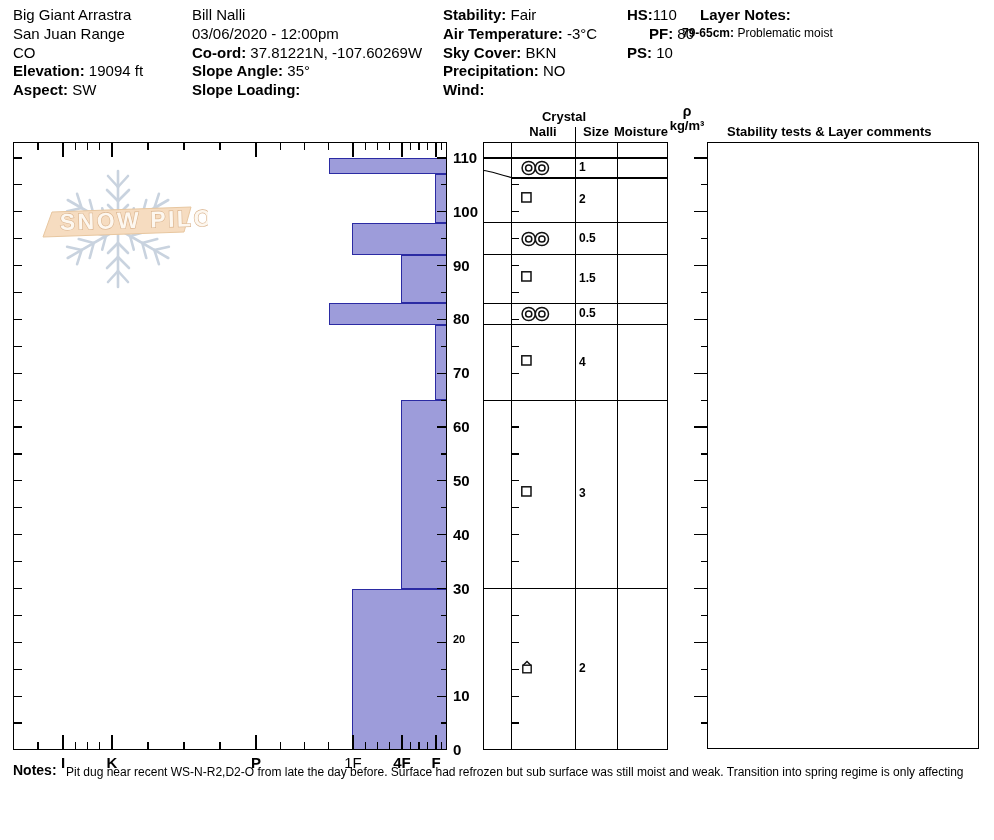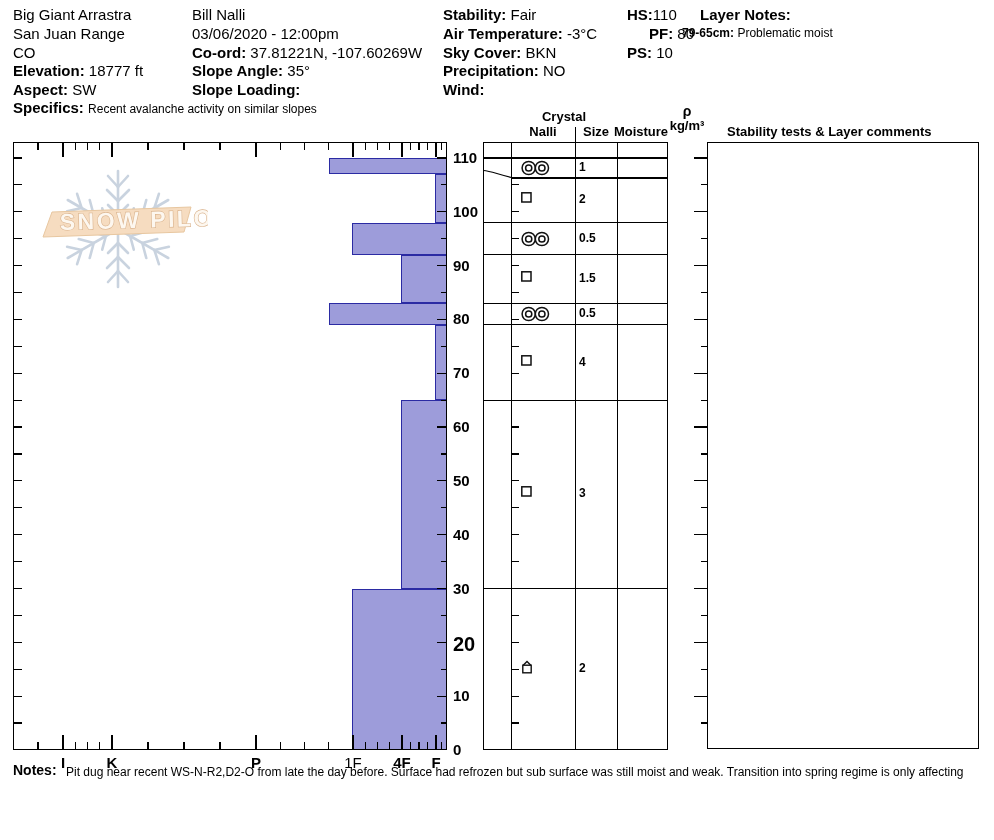--- a/index.html
+++ b/index.html
@@ -16,23 +16,22 @@
   svg{display:block;}
 </style>
 </head>
 <body>
 
 <div class="page">
 
   <div class="hl" style="left:13px;top:6px">Big Giant Arrastra</div>
   <div class="hl" style="left:13px;top:25px">San Juan Range</div>
   <div class="hl" style="left:13px;top:44px">CO</div>
-  <div class="hl" style="left:13px;top:62px"><b>Elevation:</b> <span>18777 ft</span></div>
+  <div class="hl" style="left:13px;top:62px"><b>Elevation:</b> <span>19094 ft</span></div>
   <div class="hl" style="left:13px;top:81px"><b>Aspect:</b> <span>SW</span></div>
-  <div class="hl" style="left:13px;top:99px"><b>Specifics:</b> <span class="sm">Recent avalanche activity on similar slopes</span></div>
 
   <div class="hl" style="left:192px;top:6px">Bill Nalli</div>
   <div class="hl" style="left:192px;top:25px">03/06/2020 - 12:00pm</div>
   <div class="hl" style="left:192px;top:44px"><b>Co-ord:</b> <span>37.81221N, -107.60269W</span></div>
   <div class="hl" style="left:192px;top:62px"><b>Slope Angle:</b> <span>35°</span></div>
   <div class="hl" style="left:192px;top:81px"><b>Slope Loading:</b> <span></span></div>
 
   <div class="hl" style="left:443px;top:6px"><b>Stability:</b> <span>Fair</span></div>
   <div class="hl" style="left:443px;top:25px"><b>Air Temperature:</b> <span>-3°C</span></div>
   <div class="hl" style="left:443px;top:44px"><b>Sky Cover:</b> <span>BKN</span></div>
@@ -170,21 +169,21 @@
       <div style="position: absolute; left: 14.4px; top: 238.127px; width: 8px; height: 1.2px; background: rgb(0, 0, 0); z-index: 5;"></div>
       <div style="position: absolute; left: 441px; top: 238.127px; width: 5px; height: 1.2px; background: rgb(0, 0, 0); z-index: 5;"></div>
       <div style="position: absolute; left: 14.4px; top: 211.218px; width: 8px; height: 1.2px; background: rgb(0, 0, 0); z-index: 5;"></div>
       <div style="position: absolute; left: 437px; top: 211.218px; width: 9px; height: 1.2px; background: rgb(0, 0, 0); z-index: 5;"></div>
       <div style="position: absolute; left: 14.4px; top: 184.309px; width: 8px; height: 1.2px; background: rgb(0, 0, 0); z-index: 5;"></div>
       <div style="position: absolute; left: 441px; top: 184.309px; width: 5px; height: 1.2px; background: rgb(0, 0, 0); z-index: 5;"></div>
       <div style="position: absolute; left: 14.4px; top: 157.4px; width: 8px; height: 1.2px; background: rgb(0, 0, 0); z-index: 5;"></div>
       <div style="position: absolute; left: 437px; top: 157.4px; width: 9px; height: 1.2px; background: rgb(0, 0, 0); z-index: 5;"></div>
       <div style="position: absolute; left: 453px; top: 741px; font-weight: bold; font-size: 15px;">0</div>
       <div style="position: absolute; left: 453px; top: 687.182px; font-weight: bold; font-size: 15px;">10</div>
-      <div style="position: absolute; left: 453px; top: 633.364px; font-weight: bold; font-size: 20px;">20</div>
+      <div style="position: absolute; left: 453px; top: 633.364px; font-weight: bold; font-size: 11px;">20</div>
       <div style="position: absolute; left: 453px; top: 579.545px; font-weight: bold; font-size: 15px;">30</div>
       <div style="position: absolute; left: 453px; top: 525.727px; font-weight: bold; font-size: 15px;">40</div>
       <div style="position: absolute; left: 453px; top: 471.909px; font-weight: bold; font-size: 15px;">50</div>
       <div style="position: absolute; left: 453px; top: 418.091px; font-weight: bold; font-size: 15px;">60</div>
       <div style="position: absolute; left: 453px; top: 364.273px; font-weight: bold; font-size: 15px;">70</div>
       <div style="position: absolute; left: 453px; top: 310.455px; font-weight: bold; font-size: 15px;">80</div>
       <div style="position: absolute; left: 453px; top: 256.636px; font-weight: bold; font-size: 15px;">90</div>
       <div style="position: absolute; left: 453px; top: 202.818px; font-weight: bold; font-size: 15px;">100</div>
       <div style="position: absolute; left: 453px; top: 149px; font-weight: bold; font-size: 15px;">110</div>
       <div style="position: absolute; left: 483.2px; top: 142px; width: 1.2px; height: 608px; background: rgb(0, 0, 0);"></div>

